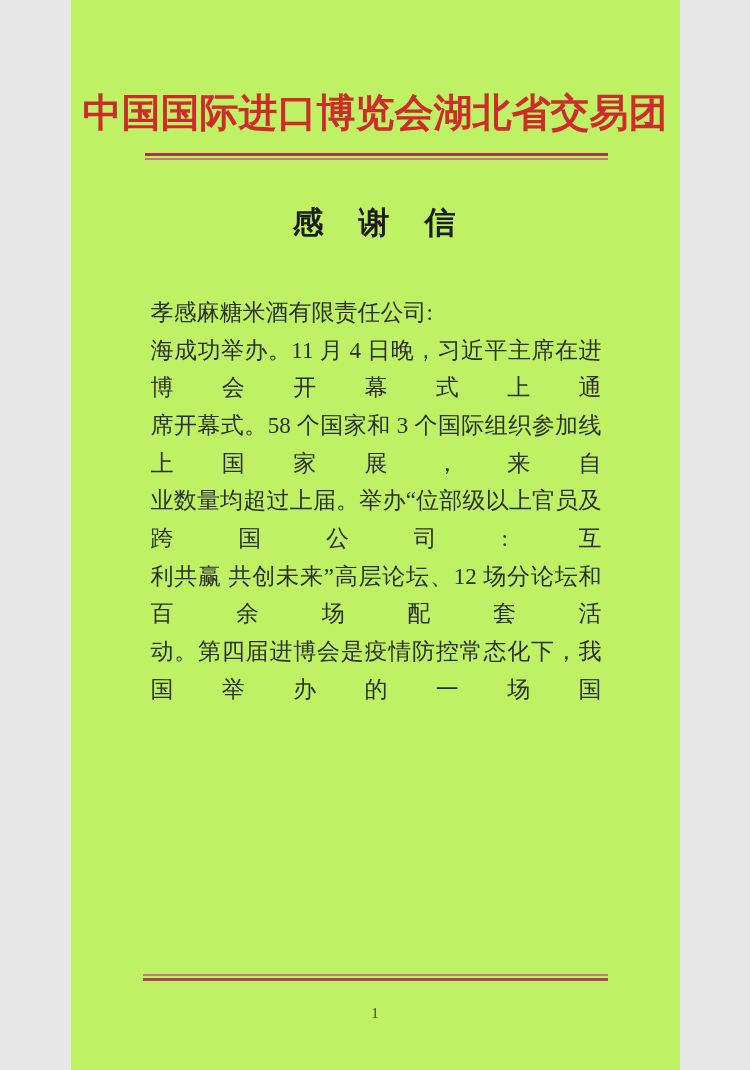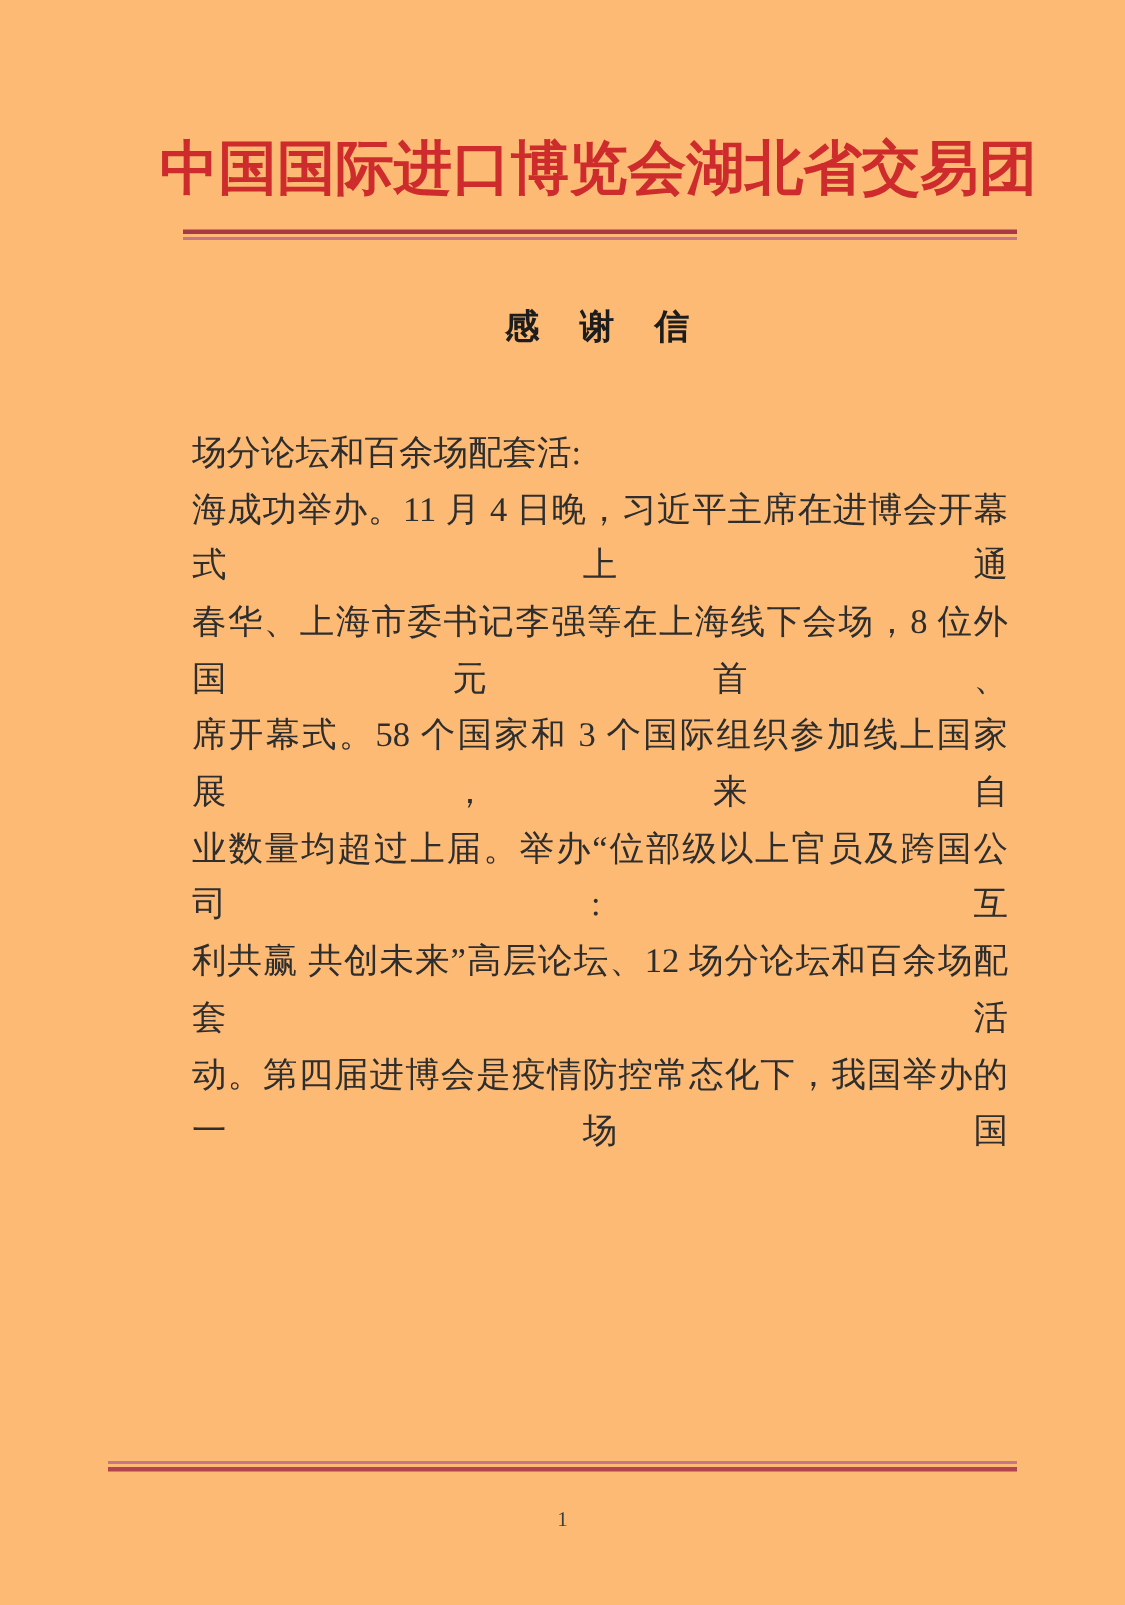--- a/index.html
+++ b/index.html
@@ -3,28 +3,27 @@
 <meta charset="utf-8">
 <title>感谢信</title>
 <style>
   html, body {
     margin: 0;
     padding: 0;
     background: #e8e8e8;
   }
   .page {
     position: relative;
-    width: 750px;
+    width: 609px;
     height: 1070px;
     margin: 0 auto;
-    background: #fdba74;
+    background: #bef264;
     box-sizing: border-box;
     overflow: hidden;
     font-family: "Liberation Serif", "DejaVu Serif", serif;
-    padding-left: 48px;
   }
   
   .header-title {
     margin: 0;
     padding-top: 90px;
     text-align: center;
     color: #ce2c2c;
     font-size: 39px;
     font-weight: bold;
     letter-spacing: 0px;
@@ -37,21 +36,21 @@
   }
   .header-rule .rule-thick { height: 3px; background: #a83a46; }
   .header-rule .rule-gap   { height: 2px; }
   .header-rule .rule-thin  { height: 2px; background: #c57884; }
 
   
   .letter-title {
     margin: 42px 0 0 0;
     text-align: center;
     color: #1d1d1d;
-    font-size: 23px;
+    font-size: 31px;
     font-weight: bold;
     letter-spacing: 2px;
   }
 
   
   .body {
     margin: 50px 78px 0 80px;
     font-size: 23px;
     line-height: 37.7px;
     color: #2e2e2e;
@@ -100,23 +99,22 @@
   <div class="header-rule">
     <div class="rule-thick"></div>
     <div class="rule-gap"></div>
     <div class="rule-thin"></div>
   </div>
 
   <h2 class="letter-title">感　谢　信</h2>
 
   <div class="body">
     <div>
-        <div class="body-line">场分论坛和百余场配套活:</div>
+        <div class="body-line">孝感麻糖米酒有限责任公司:</div>
         <div class="body-line justify">海成功举办。11 月 4 日晚，习近平主席在进博会开幕式上通</div>
-        <div class="body-line justify">春华、上海市委书记李强等在上海线下会场，8 位外国元首、</div>
         <div class="body-line justify">席开幕式。58 个国家和 3 个国际组织参加线上国家展，来自</div>
         <div class="body-line justify">业数量均超过上届。举办“位部级以上官员及跨国公司: 互</div>
         <div class="body-line justify">利共赢 共创未来”高层论坛、12 场分论坛和百余场配套活</div>
         <div class="body-line justify">动。第四届进博会是疫情防控常态化下，我国举办的一场国</div>
       </div>
   </div>
 
   <div class="footer-rule">
     <div class="rule-thin"></div>
     <div class="rule-gap"></div>

